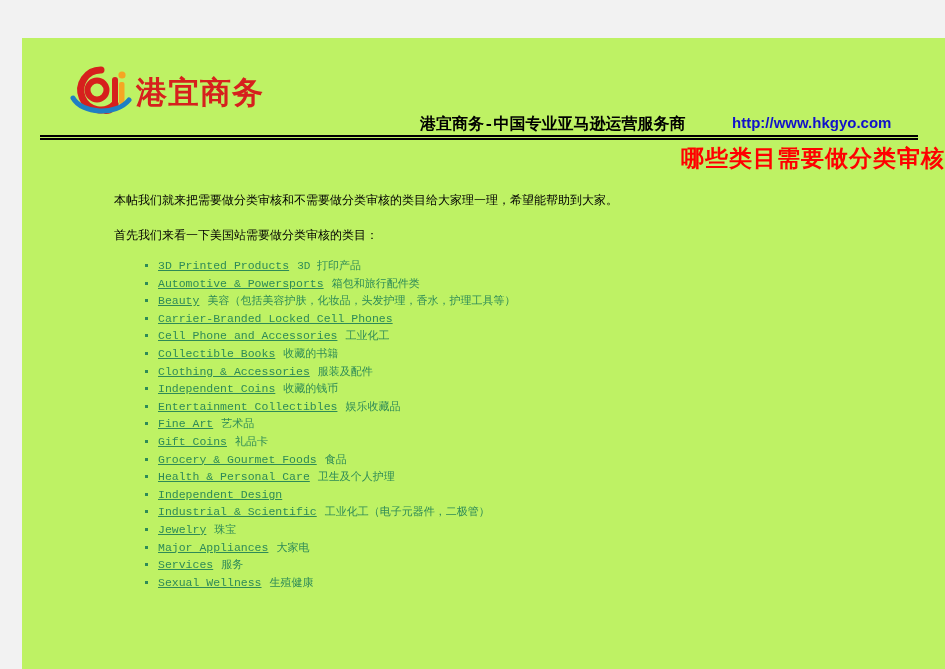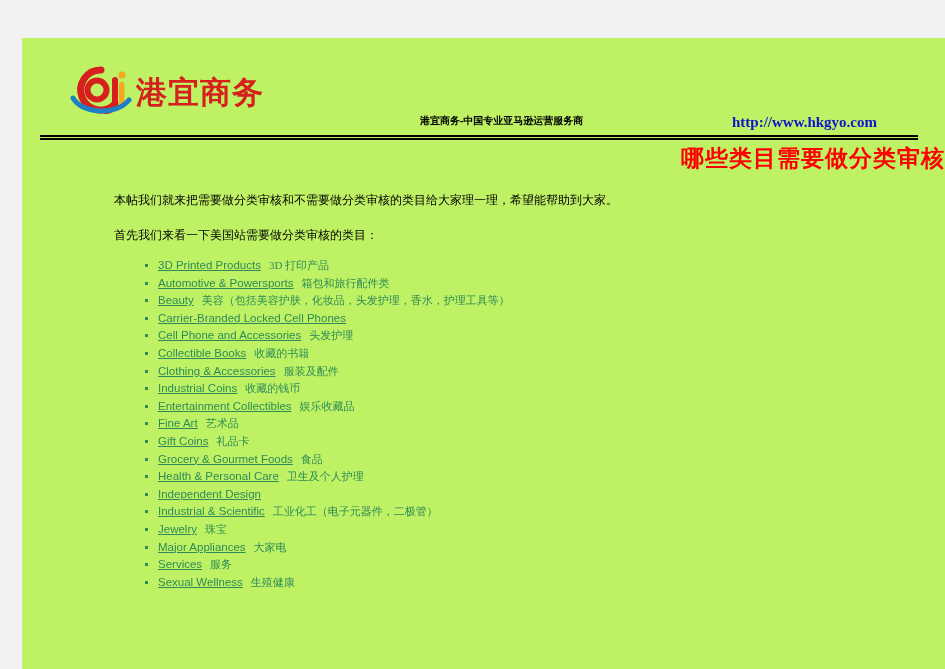--- a/index.html
+++ b/index.html
@@ -57,31 +57,31 @@
     letter-spacing: 1px;
     margin-left: 4px;
     line-height: 1;
     white-space: nowrap;
   }
 
   .tagline {
     position: absolute;
     left: 398px;
     top: 76px;
-    font-family: Liberation Sans, sans-serif;
-    font-size: 10px;
+    font-family: Liberation Mono, monospace;
+    font-size: 16px;
     font-weight: bold;
     color: #000000;
     white-space: nowrap;
   }
   .site-url {
     position: absolute;
     left: 710px;
     top: 76px;
-    font-family: Liberation Serif, serif;
+    font-family: Liberation Sans, sans-serif;
     font-size: 15px;
     font-weight: bold;
     color: #1111cc;
     white-space: nowrap;
   }
 
   .header-rule {
     position: absolute;
     left: 18px;
     top: 97px;
@@ -140,27 +140,27 @@
   .cat-list li::before {
     content: "";
     position: absolute;
     left: 31px;
     top: 7px;
     width: 3px;
     height: 3px;
     background: #2e8b57;
   }
   .en {
-    font-family: Liberation Sans, sans-serif;
+    font-family: Liberation Mono, monospace;
     font-size: 11.5px;
     color: #2e8b57;
     text-decoration: underline;
   }
   .cn {
-    font-family: Liberation Serif, serif;
+    font-family: Liberation Mono, monospace;
     font-size: 11px;
     color: #2e8b57;
     margin-left: 8px;
   }
 </style>
 </head>
 <body>
 
 <div id="page-sheet">
   <div id="content">
@@ -196,24 +196,24 @@
 
     <div class="body-area">
       <p class="para first">本帖我们就来把需要做分类审核和不需要做分类审核的类目给大家理一理，希望能帮助到大家。</p>
       <p class="para second">首先我们来看一下美国站需要做分类审核的类目：</p>
 
       <ul class="cat-list" id="cat-list">
           <li><span class="en">3D Printed Products</span><span class="cn">3D 打印产品</span></li>
           <li><span class="en">Automotive &amp; Powersports</span><span class="cn">箱包和旅行配件类</span></li>
           <li><span class="en">Beauty</span><span class="cn">美容（包括美容护肤，化妆品，头发护理，香水，护理工具等）</span></li>
           <li><span class="en">Carrier-Branded Locked Cell Phones</span></li>
-          <li><span class="en">Cell Phone and Accessories</span><span class="cn">头发护理</span></li>
+          <li><span class="en">Cell Phone and Accessories</span><span class="cn">工业化工</span></li>
           <li><span class="en">Collectible Books</span><span class="cn">收藏的书籍</span></li>
           <li><span class="en">Clothing &amp; Accessories</span><span class="cn">服装及配件</span></li>
-          <li><span class="en">Industrial Coins</span><span class="cn">收藏的钱币</span></li>
+          <li><span class="en">Independent Coins</span><span class="cn">收藏的钱币</span></li>
           <li><span class="en">Entertainment Collectibles</span><span class="cn">娱乐收藏品</span></li>
           <li><span class="en">Fine Art</span><span class="cn">艺术品</span></li>
           <li><span class="en">Gift Coins</span><span class="cn">礼品卡</span></li>
           <li><span class="en">Grocery &amp; Gourmet Foods</span><span class="cn">食品</span></li>
           <li><span class="en">Health &amp; Personal Care</span><span class="cn">卫生及个人护理</span></li>
           <li><span class="en">Independent Design</span></li>
           <li><span class="en">Industrial &amp; Scientific</span><span class="cn">工业化工（电子元器件，二极管）</span></li>
           <li><span class="en">Jewelry</span><span class="cn">珠宝</span></li>
           <li><span class="en">Major Appliances</span><span class="cn">大家电</span></li>
           <li><span class="en">Services</span><span class="cn">服务</span></li>

